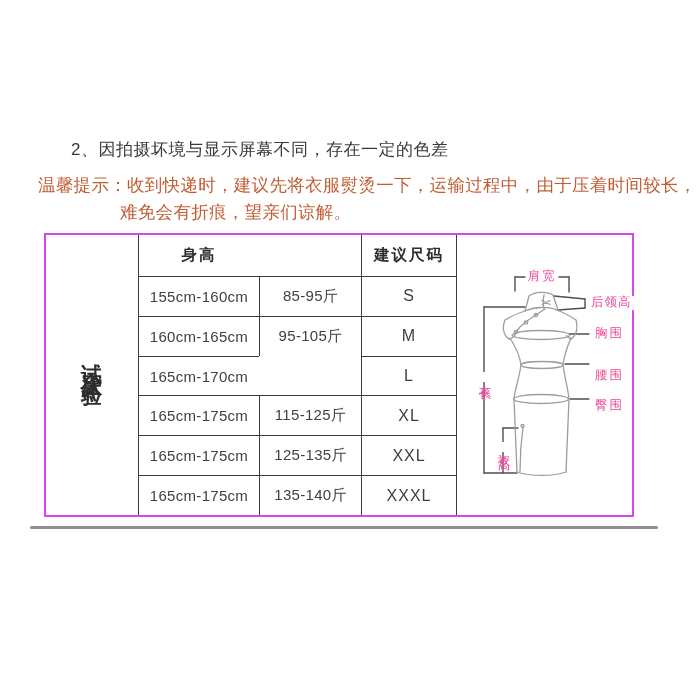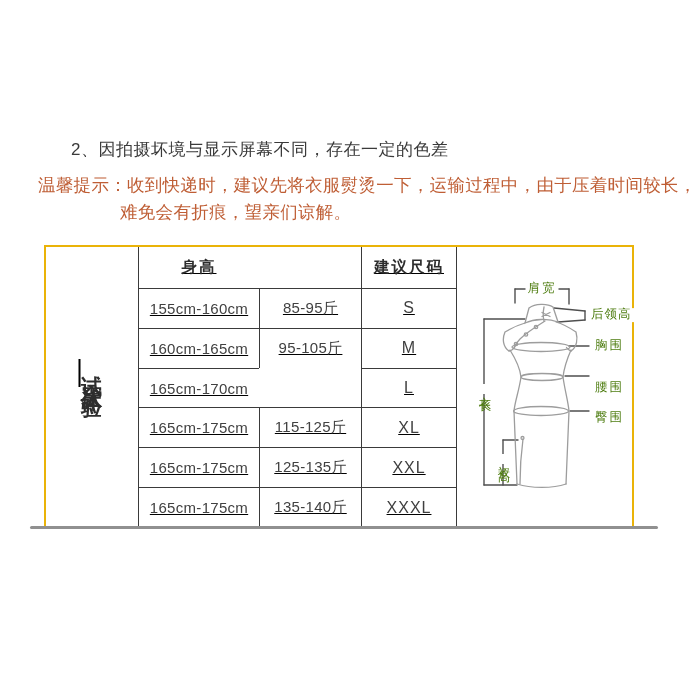--- a/index.html
+++ b/index.html
@@ -11,25 +11,25 @@
     position:absolute;left:71px;top:138px;
     font-size:17px;color:#3a3a3a;letter-spacing:0.5px;white-space:nowrap;
   }
   .tip-line{
     position:absolute;color:#bf5e35;font-size:17.5px;letter-spacing:0.3px;white-space:nowrap;
   }
   .tip-l1{left:38px;top:173px;}
   .tip-l2{left:120px;top:200px;}
 
   .size-table{
-    position:absolute;left:44px;top:245px;width:590px;height:284px;
+    position:absolute;left:44px;top:233px;width:590px;height:284px;
     display:grid;
     grid-template-columns:92px 121px 102px 95px 1fr;
     grid-template-rows:41px repeat(6,1fr);
-    border:2px solid #eab308;box-sizing:border-box;background:#ffffff;text-decoration:underline;
+    border:2px solid #d946ef;box-sizing:border-box;background:#ffffff;
   }
   .cell{
     display:flex;align-items:center;justify-content:center;
     border-left:1px solid #3a3a3a;
     color:#414141;font-size:15px;letter-spacing:0.3px;box-sizing:border-box;
   }
   .bt{border-top:1px solid #3a3a3a;}
   .th{font-weight:bold;color:#2d2d2d;font-size:15.5px;letter-spacing:2px;}
   .size-val{font-size:16px;letter-spacing:1px;color:#3f3f3f;}
   .side-cell{
@@ -37,21 +37,21 @@
     display:flex;align-items:center;justify-content:center;
   }
   .side-label{
     writing-mode:vertical-rl;text-orientation:upright;
     font-size:21px;font-weight:bold;color:#2d2d2d;letter-spacing:7px;line-height:1;
     transform:translateY(-14px);
   }
   .dress-cell{grid-area:1/5/8/6;position:relative;border-left:1px solid #3a3a3a;}
   .dress-cell svg{position:absolute;left:0;top:0;}
   .dlabel{
-    position:absolute;font-size:12.5px;color:#4d7c0f;background:#ffffff;
+    position:absolute;font-size:12.5px;color:#ec4899;background:#ffffff;
     padding:0 2px;letter-spacing:2px;line-height:1.1;white-space:nowrap;z-index:2;
   }
   .dlabel.center{transform:translate(-50%,-50%);}
   .dlabel.vcenter{transform:translateY(-50%);}
   .dlabel.vert{
     writing-mode:vertical-rl;text-orientation:upright;
     padding:2px 0;letter-spacing:3px;transform:translate(-50%,-50%);
   }
   .divider{
     position:absolute;left:30px;top:526px;width:628px;height:3px;

